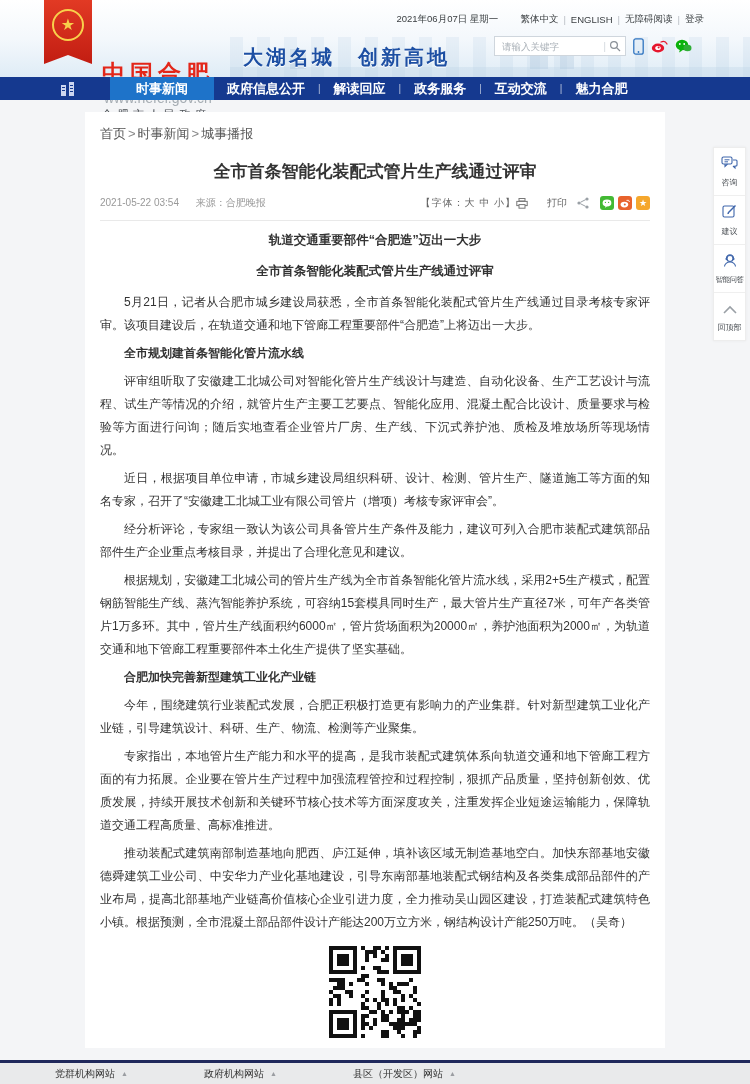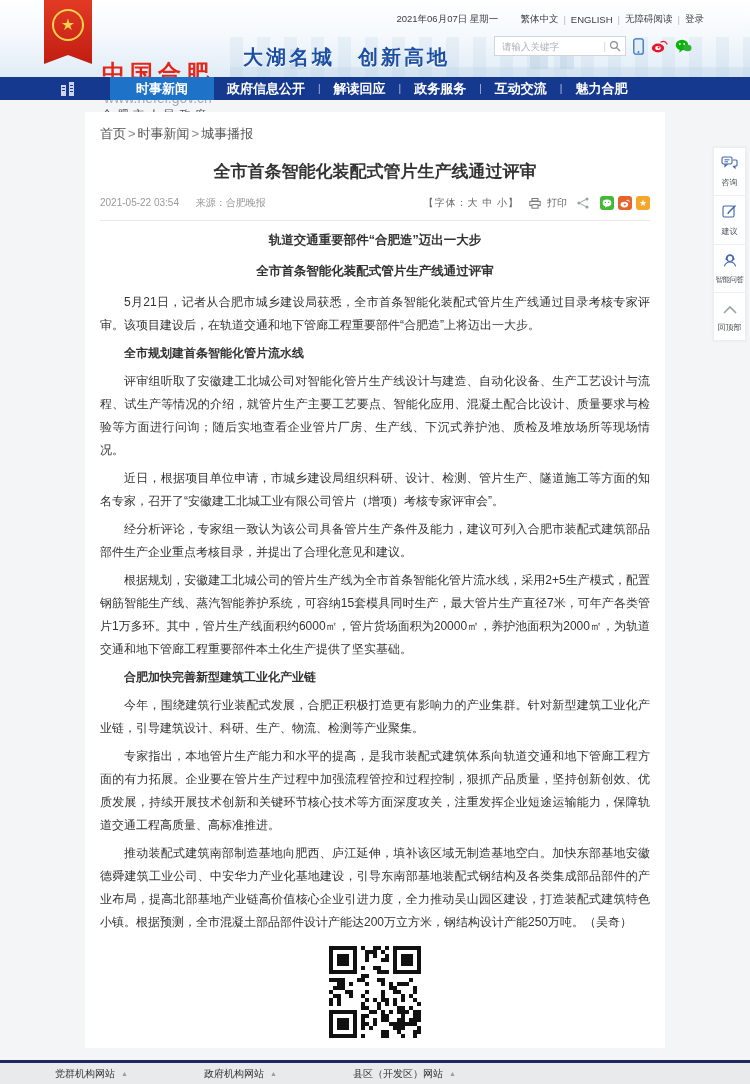--- a/index.html
+++ b/index.html
@@ -55,23 +55,23 @@
   .card { position:absolute; left:85px; top:112px; width:580px; height:936px; background:#fff;
     padding:0 15px; overflow:hidden; }
   .breadcrumb { padding-top:13px; font-size:13px; color:#555; }
   .bc-link { color:#555; text-decoration:none; }
   .bc-sep { color:#888; margin:0 2px; }
   .art-title { margin-top:17px; text-align:center; font-size:17px; font-weight:bold; color:#333; }
   .meta-row { margin-top:13px; display:flex; justify-content:space-between; align-items:center; }
   .meta-left { font-size:10px; color:#999;text-align:center; }
   .meta-left .src { margin-left:14px; }
   .meta-right { display:flex; align-items:center; font-size:10px; color:#666; }
-  .font-ctl { margin-right:10px; letter-spacing:1px; }
+  .font-ctl { letter-spacing:1px; }
   .print-btn { display:flex; align-items:center; color:#666; margin-right:10px; cursor:pointer; }
-  .print-btn span { margin-left:6px; }
+  .print-btn span { margin-left:19px; }
   .share-alt { margin-right:7px; display:flex; }
   .badge { width:14px; height:14px; border-radius:3px; margin-left:4px; display:flex;
     align-items:center; justify-content:center; }
   .badge.wx { background:#43b934; }
   .badge.wb { background:#e8622c; }
   .badge.st { background:#f5a72c; color:#fff; font-size:9px; line-height:1; }
   .title-divider { border-top:1px solid #e9e9e9; margin-top:10px; }
 
   .art-body { margin-top:8px; }
   .art-body p { font-size:12px; line-height:23px; color:#333; text-align:justify; margin:5px 0; }

